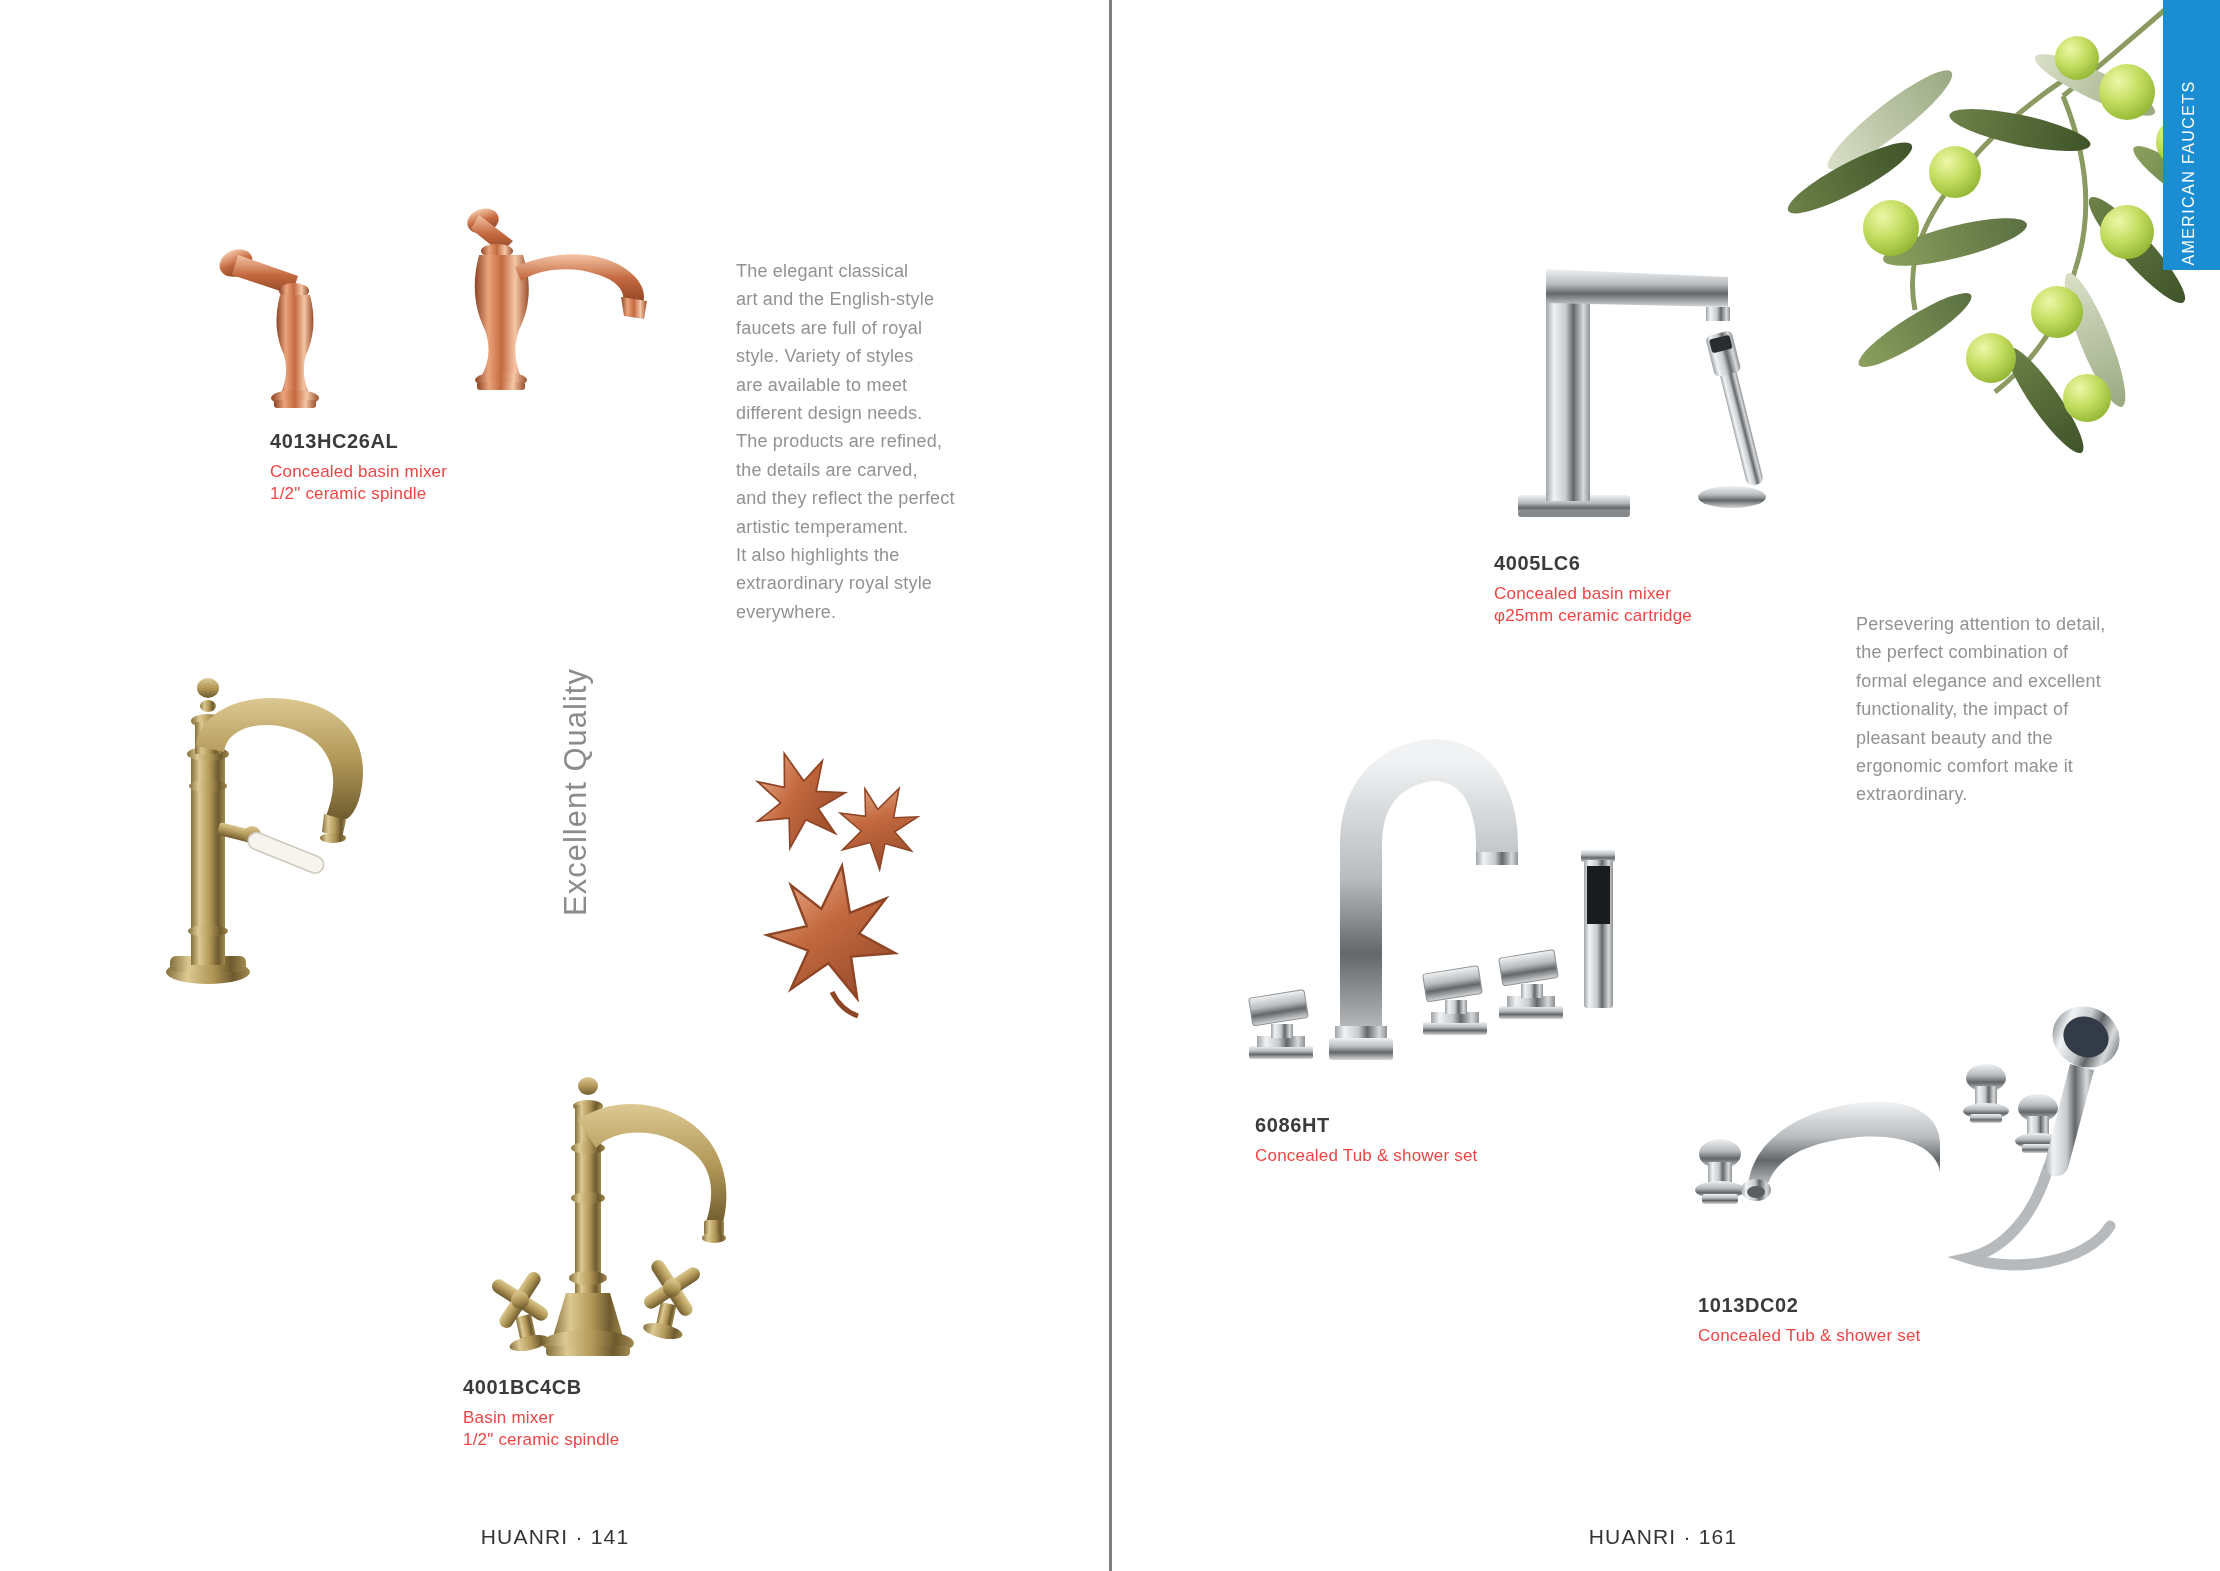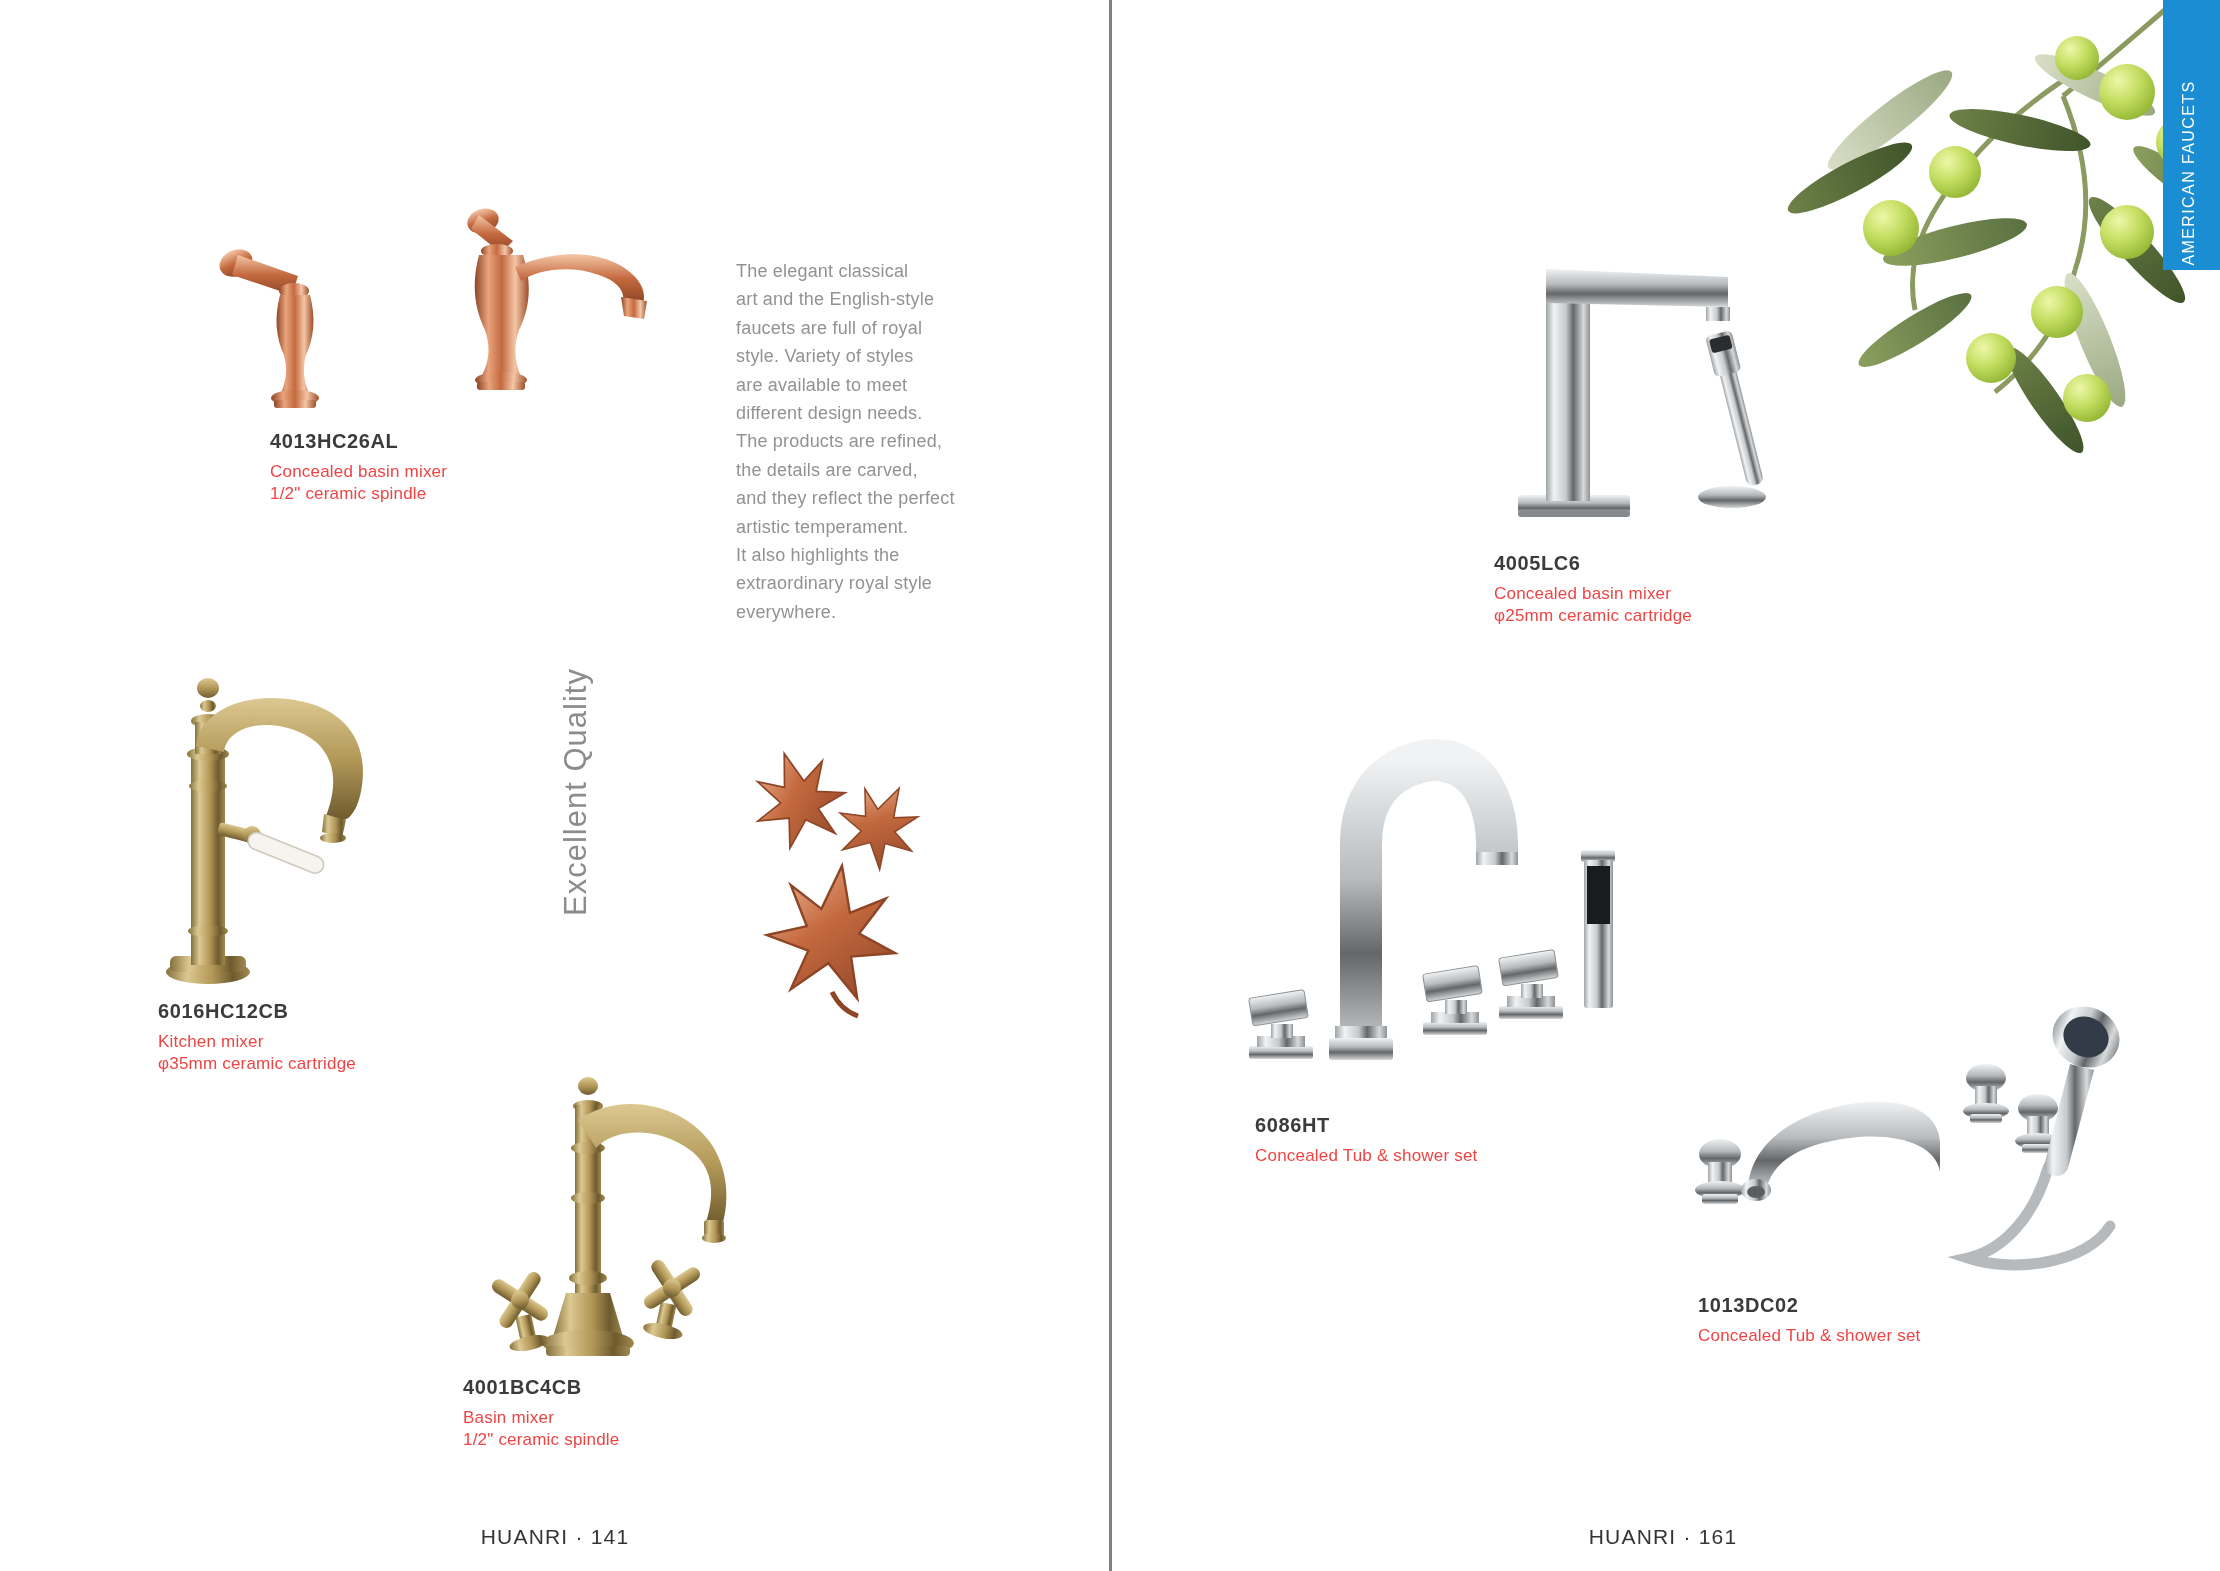--- a/index.html
+++ b/index.html
@@ -139,25 +139,20 @@
     <ellipse cx="96" cy="93" rx="17" ry="7" fill="url(#bg2)"></ellipse>
     <rect x="83" y="94" width="26" height="32" fill="url(#bg2)"></rect>
     <path d="M84,118 C88,76 150,60 200,76 C243,90 258,126 248,168 C244,184 236,194 228,192 L214,188 C224,162 226,134 204,114 C172,88 116,92 112,124 Z" fill="url(#bg2h)"></path>
     <path d="M212,186 L234,192 L230,210 L210,204 Z" fill="url(#bg2)"></path>
     <ellipse cx="221" cy="210" rx="13" ry="5" fill="url(#bg2)"></ellipse>
     <rect x="108" y="194" width="36" height="13" rx="4" fill="url(#bg2h)" transform="rotate(14 108 194)"></rect>
     <circle cx="140" cy="207" r="9" fill="url(#bg2h)"></circle>
     <rect x="140" y="202" width="80" height="17" rx="8.5" fill="#f6f4ef" stroke="#cfc9bd" stroke-width="1.5" transform="rotate(22 140 202)"></rect>
   </svg>
 
-  <div class="abs prod-label" style="left:158px;top:1000px;">
-    <div class="code">6016HC12CB</div>
-    <div class="desc">Kitchen mixer
-φ35mm ceramic cartridge</div>
-  </div>
 
   <svg class="abs" style="left:428px;top:1050px;" width="365" height="325" viewBox="0 0 365 325">
     <defs>
       <linearGradient id="bg3" x1="0" y1="0" x2="1" y2="0">
         <stop offset="0" stop-color="#84703c"></stop>
           <stop offset="0.25" stop-color="#dcc891"></stop>
         <stop offset="0.55" stop-color="#b29858"></stop>
           <stop offset="0.8" stop-color="#6e5a2e"></stop>
         <stop offset="1" stop-color="#a18a50"></stop>
       </linearGradient>
@@ -291,20 +286,27 @@
       <circle cx="96" cy="228" r="28"></circle>
         <circle cx="332" cy="232" r="27"></circle>
       <circle cx="262" cy="312" r="26"></circle>
         <circle cx="196" cy="358" r="25"></circle>
       <circle cx="292" cy="398" r="24"></circle>
         <circle cx="412" cy="86" r="22"></circle>
     </g>
   </svg>
 
 
+  <div class="abs intro" style="left:744px;top:610px;width:270px;">Persevering attention to detail,
+the perfect combination of
+formal elegance and excellent
+functionality, the impact of
+pleasant beauty and the
+ergonomic comfort make it
+extraordinary.</div>
 
   <svg class="abs" style="left:131px;top:726px;" width="395" height="340" viewBox="0 0 395 340">
     <defs>
       <linearGradient id="chv5" x1="0" y1="0" x2="1" y2="0">
         <stop offset="0" stop-color="#9fa4a7"></stop>
           <stop offset="0.18" stop-color="#f0f2f3"></stop>
         <stop offset="0.45" stop-color="#c7cbce"></stop>
           <stop offset="0.62" stop-color="#63676a"></stop>
         <stop offset="0.85" stop-color="#d7d9da"></stop>
           <stop offset="1" stop-color="#8e9295"></stop>

